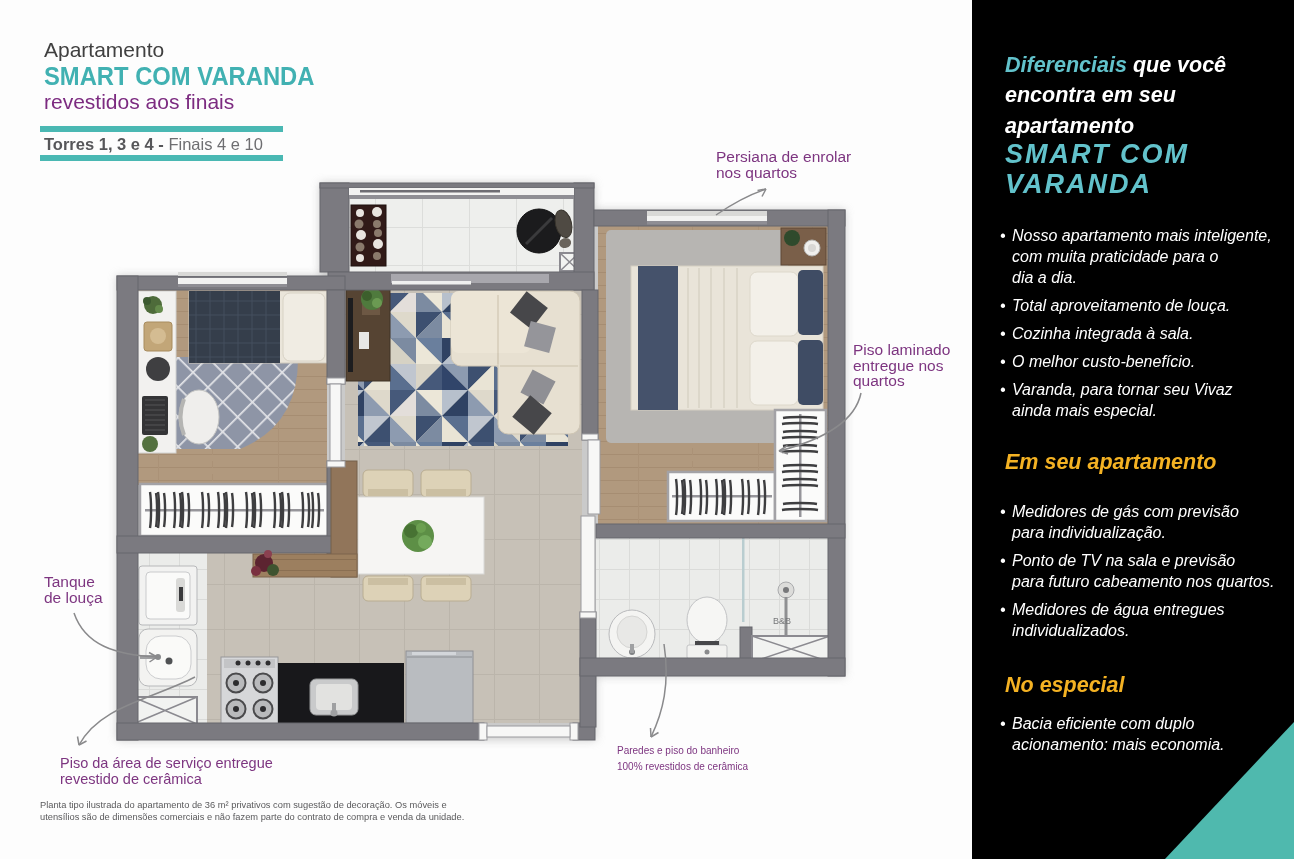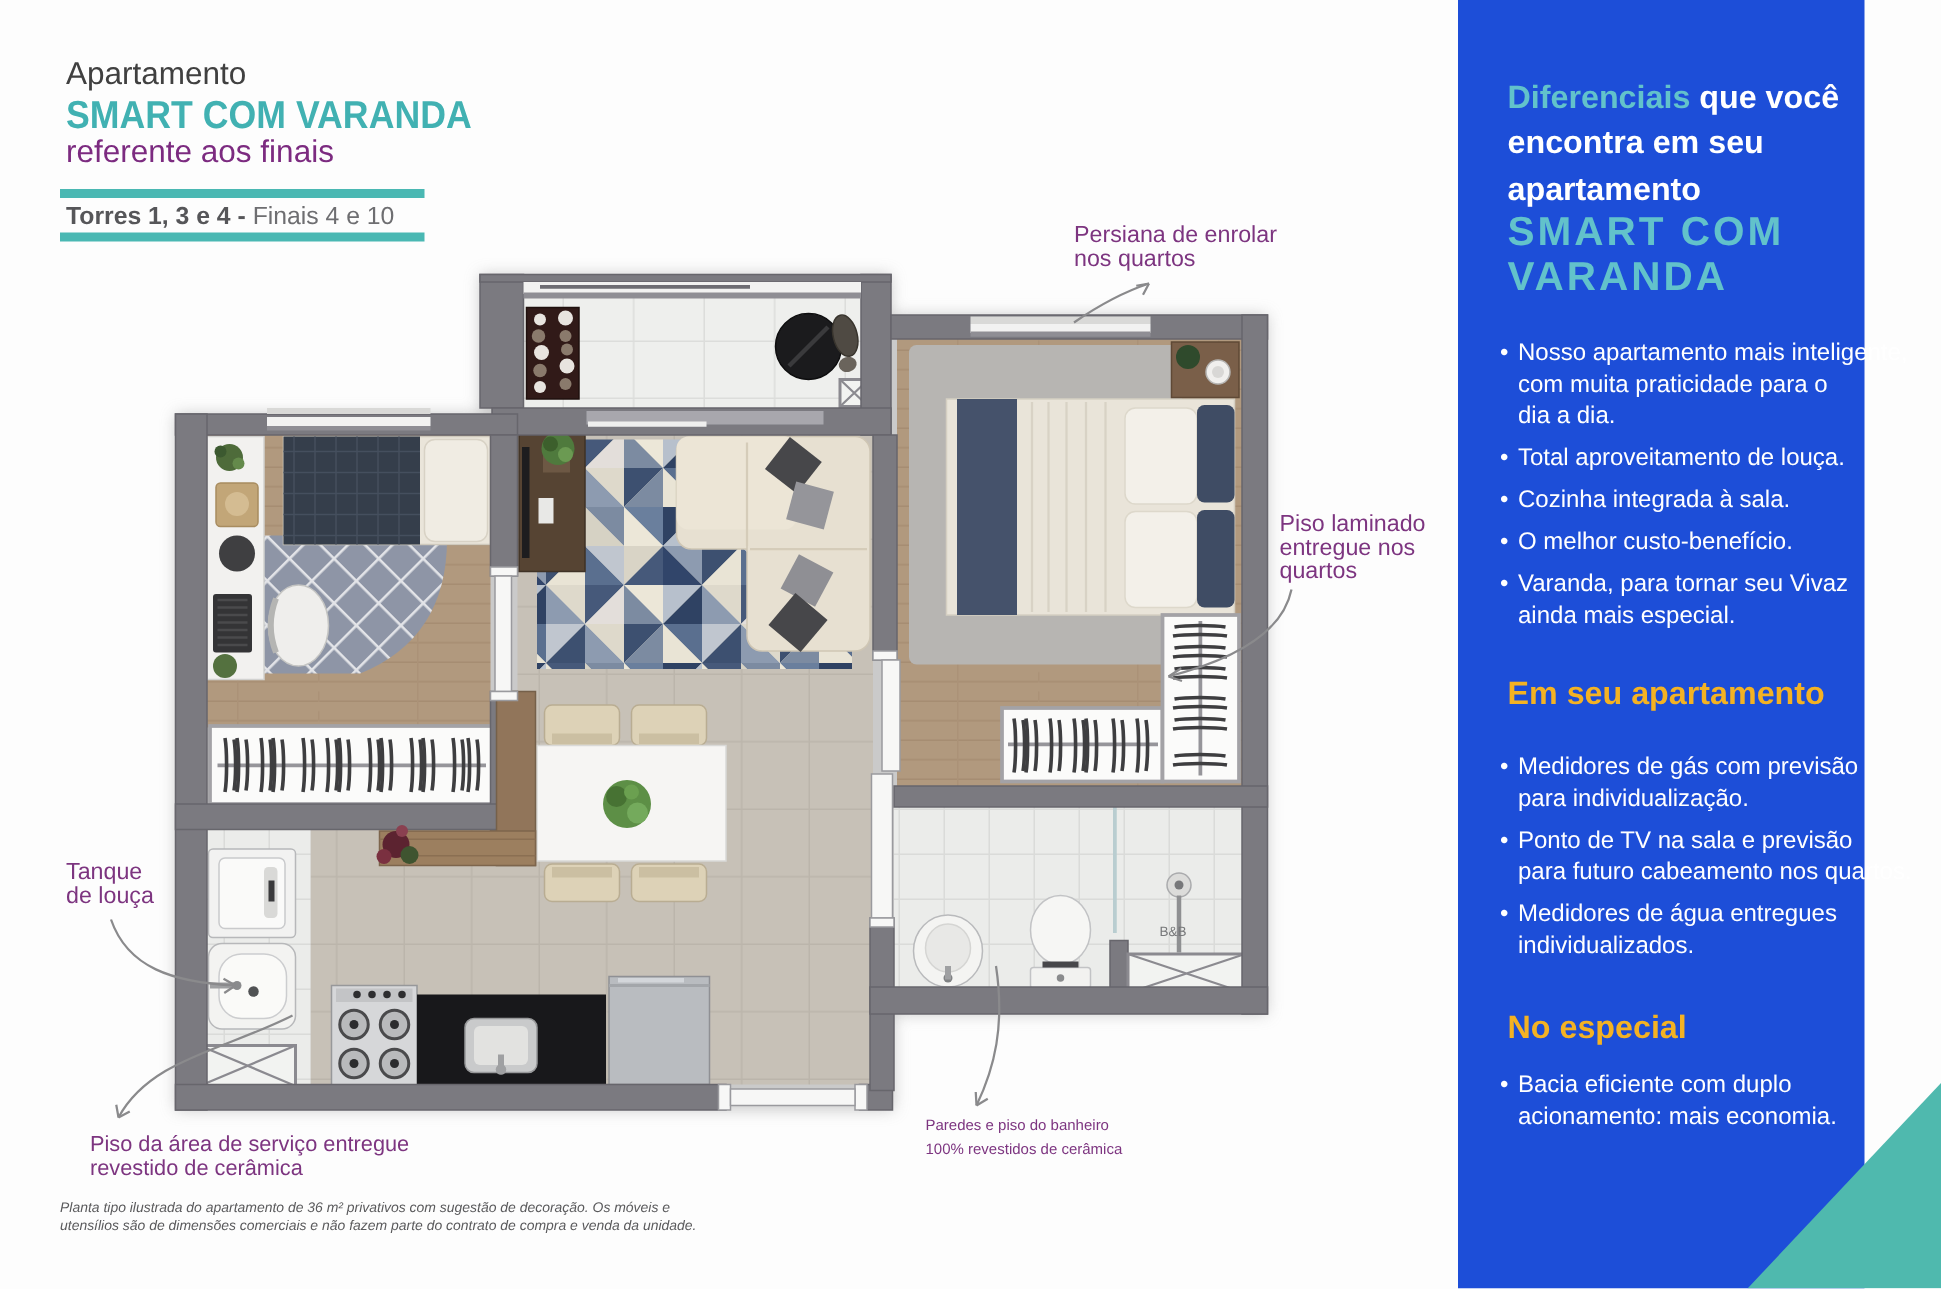--- a/index.html
+++ b/index.html
@@ -6,39 +6,39 @@
   html,body{margin:0;padding:0;}
   body{width:1294px;height:859px;background:#fdfdfd;font-family:"Liberation Sans",sans-serif;overflow:hidden;position:relative;}
   .abs{position:absolute;}
   .hdr1{left:44px;top:38px;font-size:21px;color:#404040;}
   .hdr2{left:44px;top:61px;font-size:26px;font-weight:bold;color:#41b1b2;transform:scaleX(.915);transform-origin:0 0;}
   .hdr3{left:44px;top:90px;font-size:21px;color:#7c2b80;}
   .bar{left:40px;width:243px;height:6px;background:#4ab8b3;}
   .torres{left:44px;top:135px;font-size:16.5px;color:#6e6e71;}
   .torres b{color:#565659;}
   .ann{font-size:15.5px;line-height:15.5px;color:#7d3580;}
-  .foot{left:40px;top:800px;font-size:9.3px;line-height:11.5px;color:#5a5a5c;font-style:italic;}
-  .sidebar{left:972px;top:0;width:271px;height:859px;background:#1d4ed8;}
+  .foot{left:40px;top:800px;font-size:9.3px;line-height:11.5px;color:#5a5a5c;}
+  .sidebar{left:972px;top:0;width:322px;height:859px;background:#000000;font-style:italic;}
   .sb-head{position:absolute;left:33px;top:50px;width:280px;font-size:21.5px;font-weight:bold;line-height:30.3px;color:#ffffff;}
   .sb-head .teal{color:#62c2cb;}
   .sb-smart{position:absolute;left:33px;top:140px;font-size:27px;font-weight:bold;letter-spacing:2px;line-height:29.5px;color:#62c2cb;}
   ul.sb{position:absolute;left:28px;margin:0;padding:0 0 0 12px;width:272px;font-size:16px;line-height:21px;color:#ffffff;list-style:none;}
   ul.sb li{margin-bottom:7px;position:relative;}
   ul.sb li:before{content:"\2022";position:absolute;left:-12px;}
   .sb-yellow{position:absolute;left:33px;font-size:21.5px;font-weight:bold;color:#f4b223;}
   .tri{position:absolute;left:0;top:0;}
 </style>
 </head>
 <body>
 
 <div class="abs hdr1">Apartamento</div>
 
 <div class="abs hdr2">SMART COM VARANDA</div>
 
-<div class="abs hdr3">referente aos finais</div>
+<div class="abs hdr3">revestidos aos finais</div>
 
 <div class="abs bar" style="top:126px"></div>
 
 <div class="abs torres"><b>Torres 1, 3 e 4 -&nbsp;</b>Finais 4 e 10</div>
 
 <div class="abs bar" style="top:155px"></div>
 
 <svg class="abs" style="left:0;top:0" width="1294" height="859" viewBox="0 0 1294 859">
 <defs>
 <pattern id="wood" width="120" height="13" patternUnits="userSpaceOnUse">

